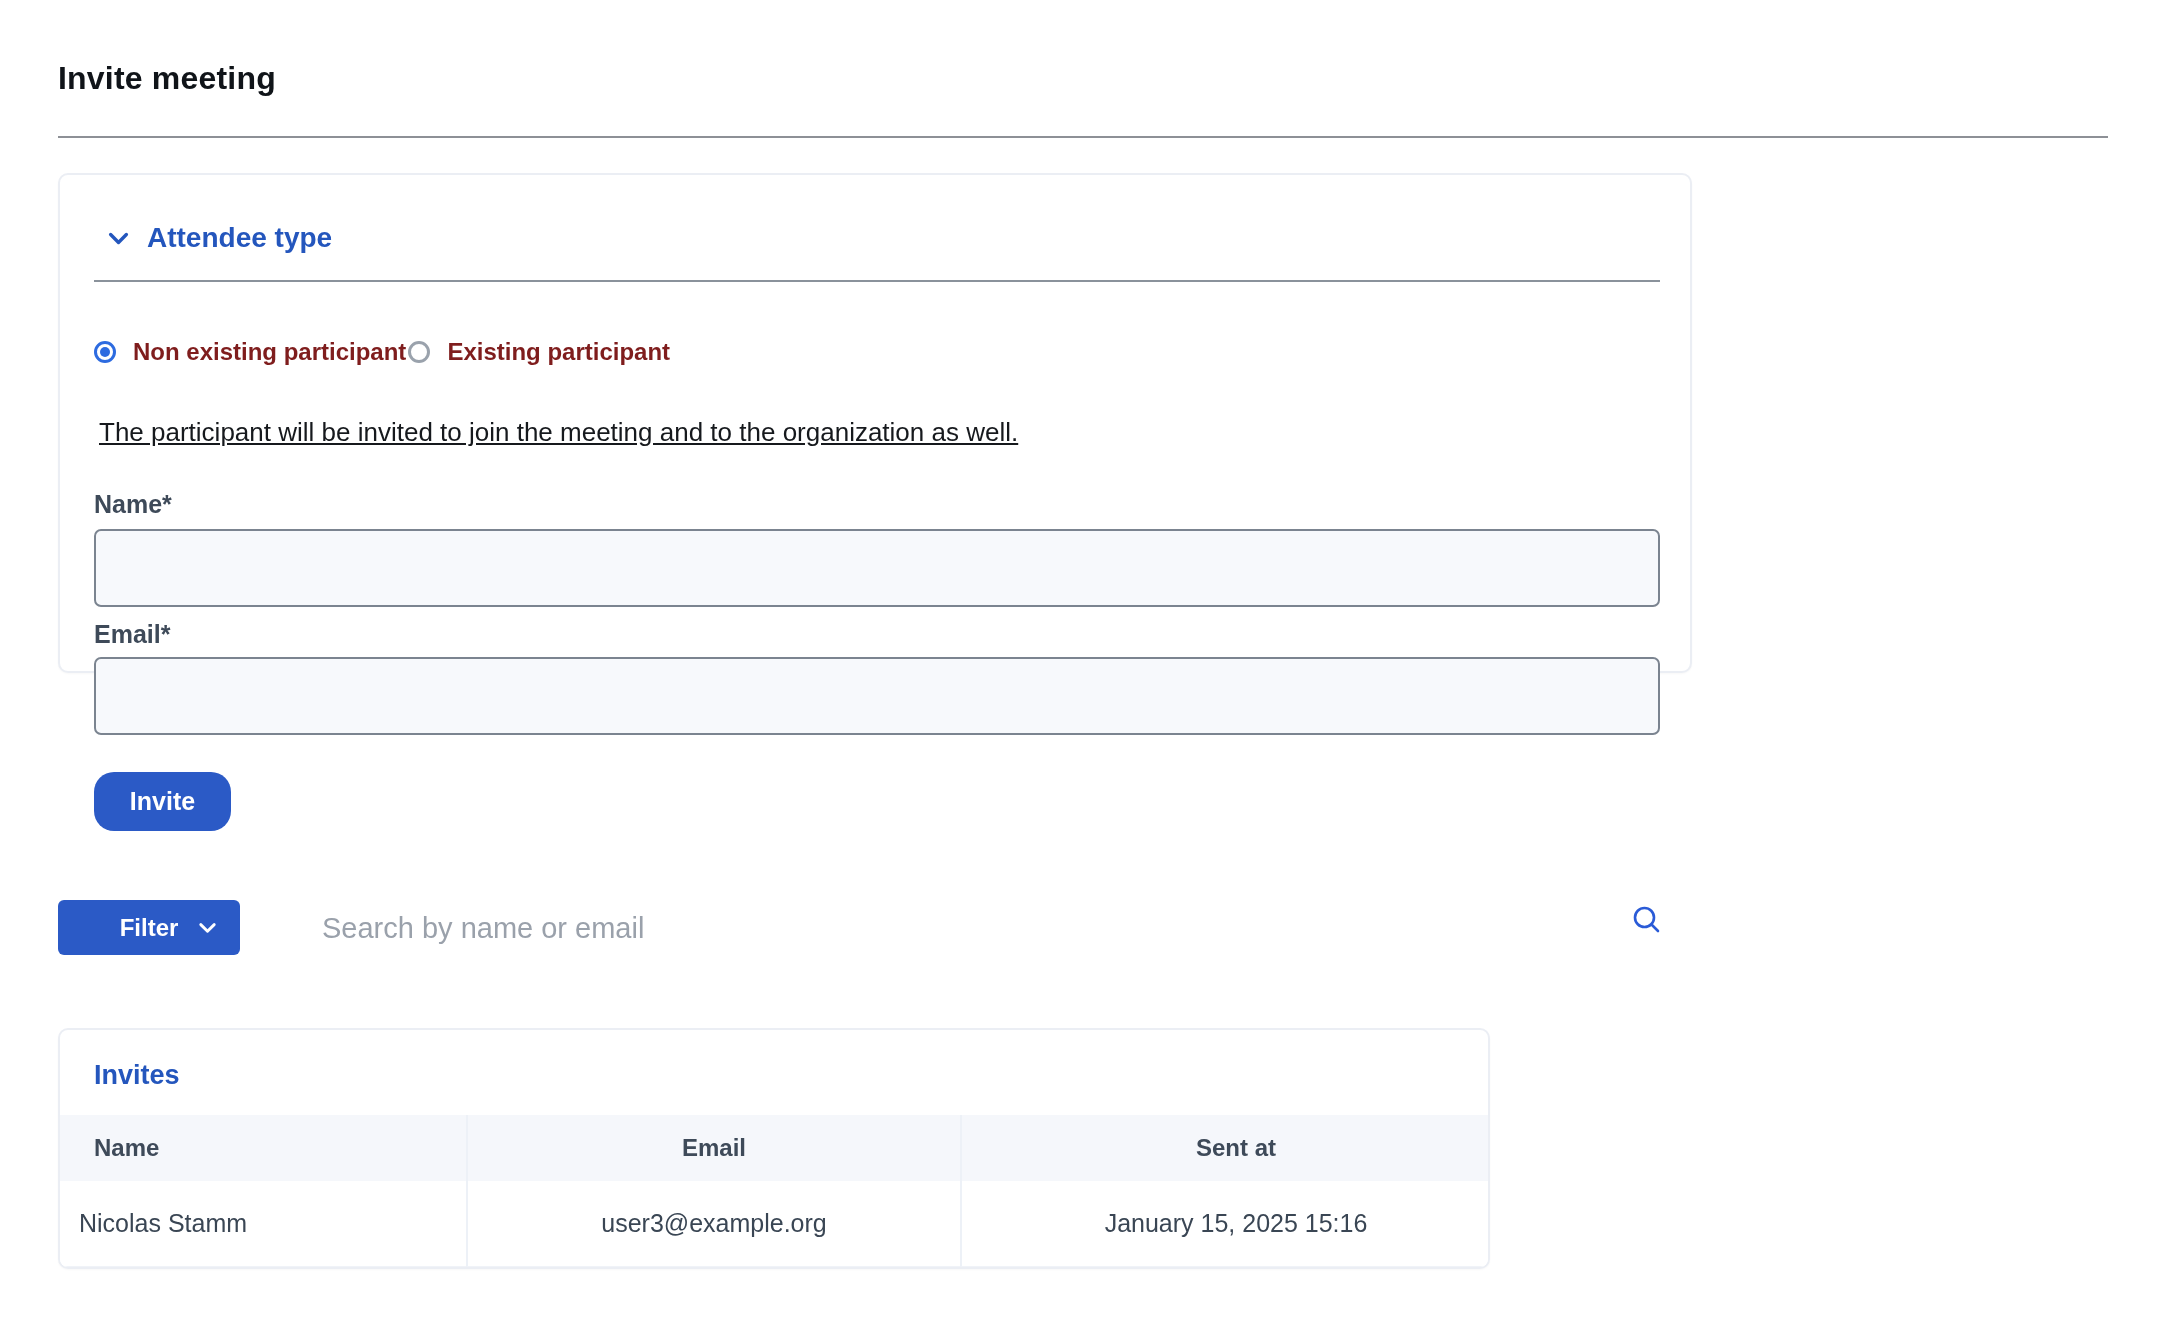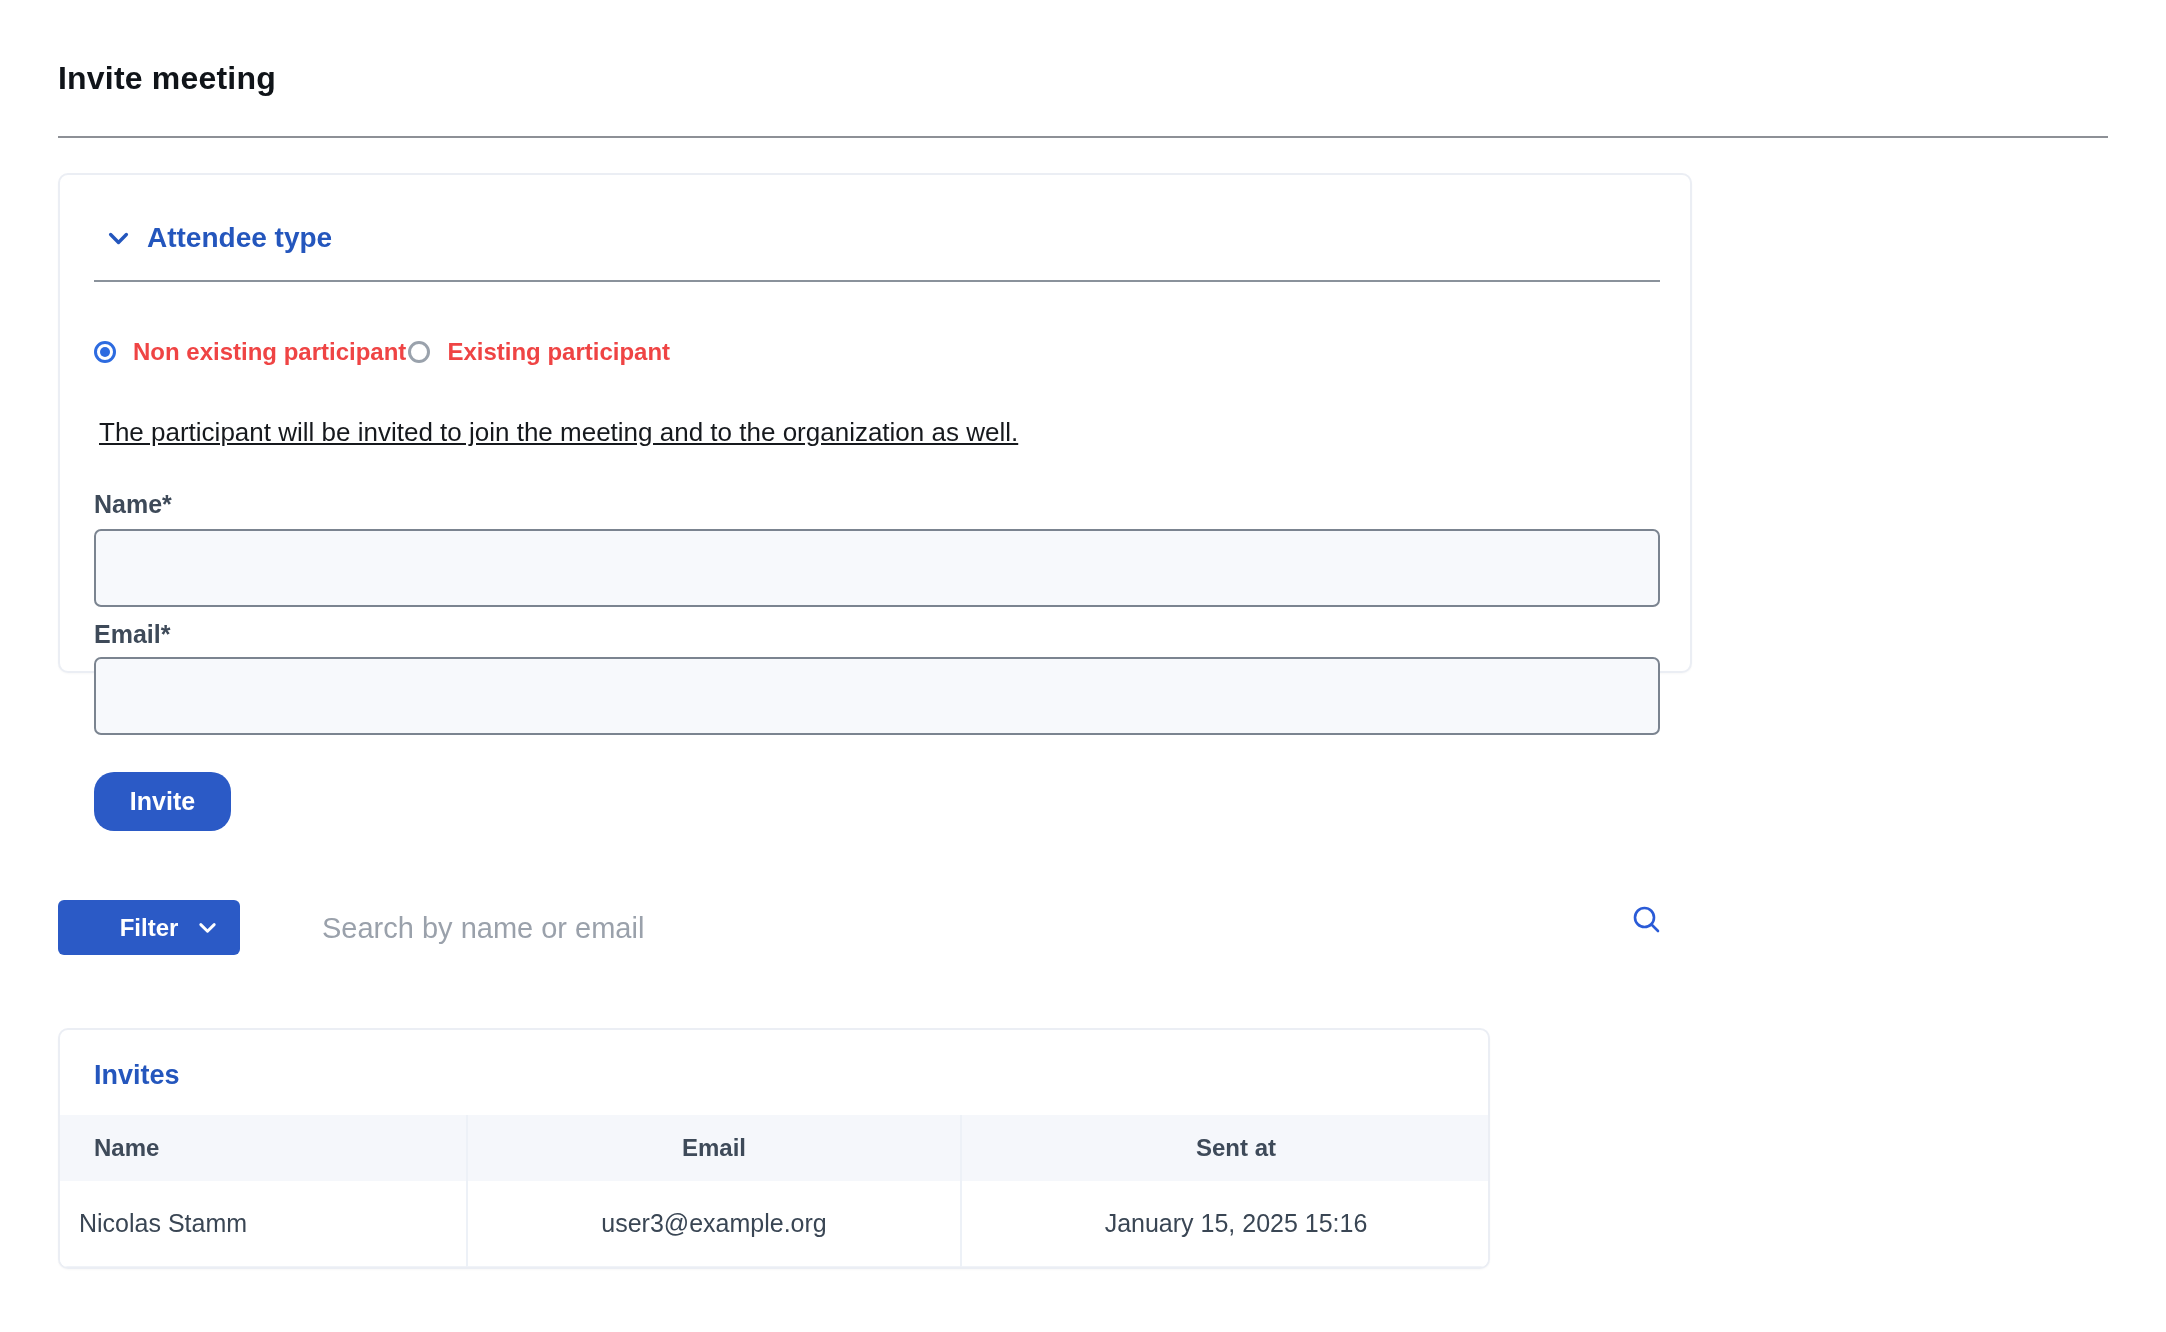--- a/index.html
+++ b/index.html
@@ -47,21 +47,21 @@
     background:#fff;cursor:pointer;
   }
   .radio.selected{border:3px solid #2d6be0;}
   .radio.selected::after{
     content:"";position:absolute;left:50%;top:50%;
     width:10px;height:10px;margin:-5px 0 0 -5px;
     border-radius:50%;background:#2d6be0;
   }
   .radio.unselected{border:3px solid #9aa2ac;}
   .radio-label{
-    font-size:24px;font-weight:700;color:#ef4444;margin-left:17px;
+    font-size:24px;font-weight:700;color:#7f1d1d;margin-left:17px;
   }
   .radio-gap{margin-left:2px;}
   .description{
     position:absolute;left:34px;top:236px;margin:5px;
     font-size:26px;color:#16191d;line-height:32px;text-decoration:underline;
   }
   .field-label{
     position:absolute;left:34px;margin:0;
     font-size:25px;font-weight:700;color:#3e4a59;
   }

